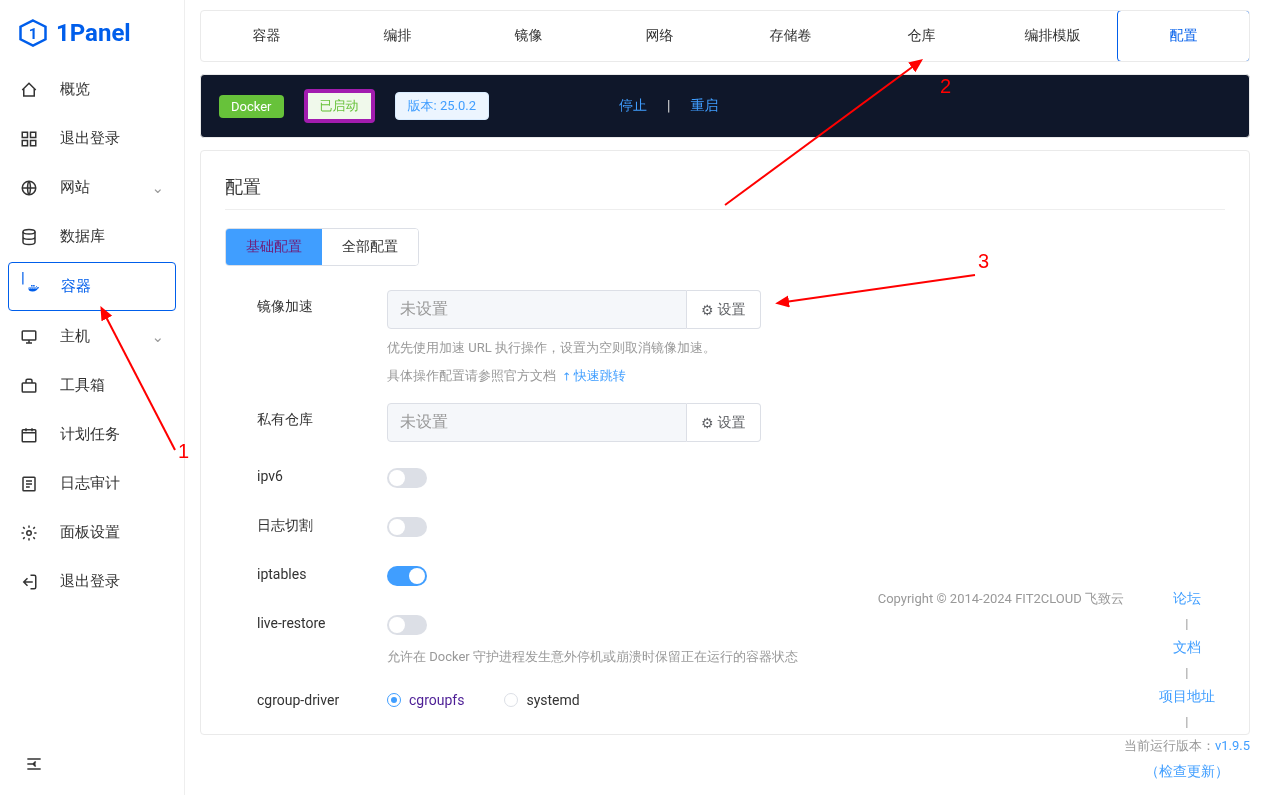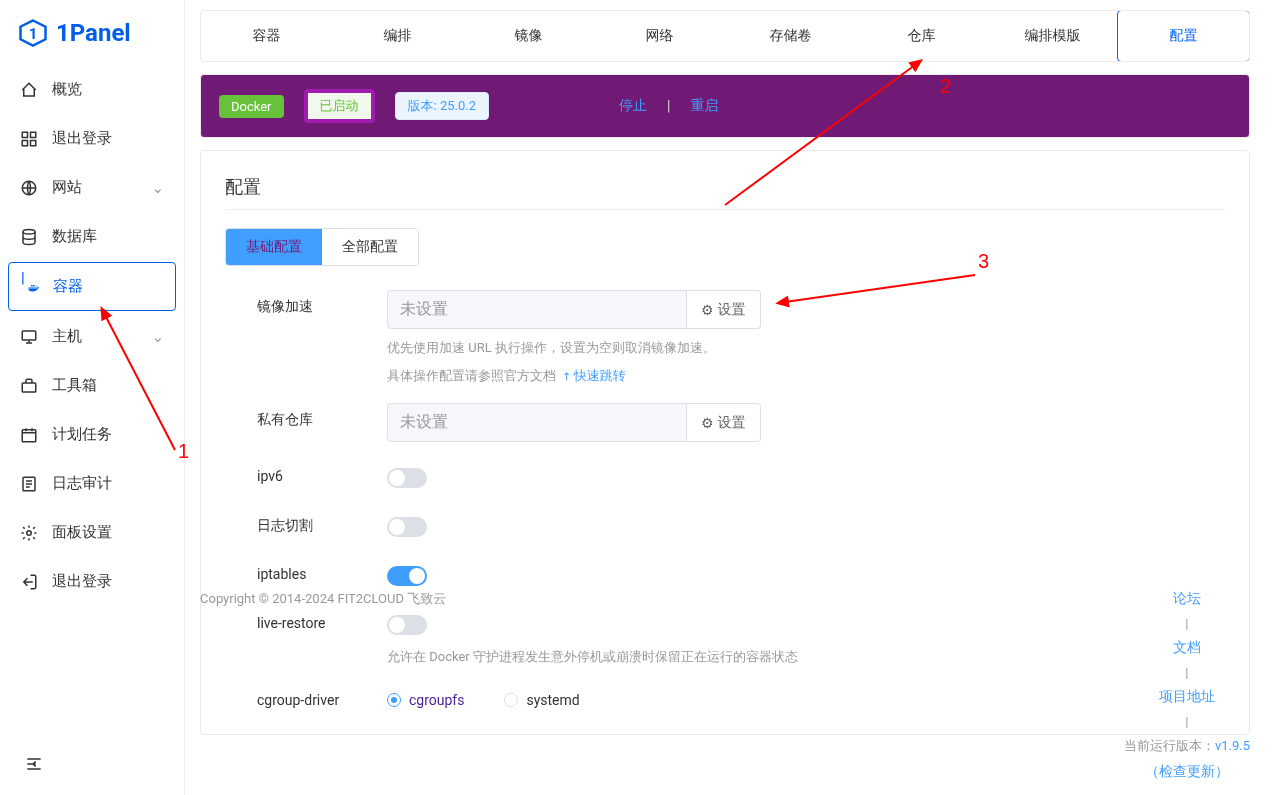--- a/index.html
+++ b/index.html
@@ -3,34 +3,34 @@
   <meta charset="utf-8">
   <style>
     * { margin: 0; padding: 0; box-sizing: border-box; }
     body { font-family: -apple-system, BlinkMacSystemFont, "Segoe UI", Roboto, "Helvetica Neue", Arial, sans-serif; font-size: 14px; color: #333; background: #fff; width: 1275px; height: 795px; position: relative; overflow: hidden; }
     
     .sidebar { position: absolute; left: 0; top: 0; width: 185px; height: 100%; background: #fff; border-right: 1px solid #eee; }
     .logo { display: flex; align-items: center; padding: 18px 18px; gap: 8px; }
     .logo-text { font-size: 24px; font-weight: bold; color: #005eeb; text-align: right; }
     
     .sidebar-menu { padding: 0 8px; }
-    .sidebar-item { display: flex; align-items: center; padding: 14px 12px; cursor: pointer; border-radius: 4px; color: #333; gap: 14px; margin-bottom: 2px; font-size: 15px; }
+    .sidebar-item { display: flex; align-items: center; padding: 14px 12px; cursor: pointer; border-radius: 4px; color: #333; gap: 22px; margin-bottom: 2px; font-size: 15px; }
     .sidebar-item.active { border: 1px solid #005eeb; color: #005eeb; font-weight: 500; }
     .sidebar-item .chevron { margin-left: auto; color: #999; }
     .sidebar-item .icon { width: 18px; height: 18px; display: flex; align-items: center; justify-content: center; }
     
     .collapse-btn { position: absolute; bottom: 18px; left: 24px; cursor: pointer; }
     
     .main { position: absolute; left: 200px; top: 10px; right: 25px; bottom: 45px; }
     
     .tabs { display: flex; background: #fff; border: 1px solid #eaeaea; border-radius: 4px; overflow: hidden; }
     .tab { flex: 1; text-align: center; padding: 16px 0; cursor: pointer; color: #333; font-size: 14px; }
     .tab.active { border: 1px solid #005eeb; color: #005eeb; border-radius: 4px; margin: -1px; }
     
-    .status-bar { display: flex; align-items: center; gap: 20px; background: #701a75; border: 1px solid #eaeaea; border-radius: 4px; padding: 14px 18px; margin-top: 12px; }
+    .status-bar { display: flex; align-items: center; gap: 20px; background: #0f172a; border: 1px solid #eaeaea; border-radius: 4px; padding: 14px 18px; margin-top: 12px; }
     .badge { padding: 4px 12px; border-radius: 4px; font-size: 13px; }
     .badge.green { background: #67c23a; color: #fff; }
     .badge.green-light { background: #f0f9eb; color: #67c23a; border: 4px solid #a21caf; }
     .badge.blue-light { background: #ecf5ff; color: #409eff; border: 1px solid #d9ecff; }
     .link { color: #409eff; cursor: pointer; font-size: 14px; }
     .divider { color: #ddd; }
     
     .config-panel { background: #fff; border: 1px solid #eaeaea; border-radius: 4px; padding: 24px 24px; margin-top: 12px; height: 585px; overflow: hidden; }
     .config-title { font-size: 18px; font-weight: 500; color: #333; margin-bottom: 10px; }
     hr { border: none; border-top: 1px solid #eee; margin-bottom: 18px; }
@@ -56,21 +56,21 @@
     .switch.off::after { left: 2px; }
     .switch.on::after { right: 2px; }
     
     .radio-group { display: flex; gap: 40px; padding-top: 8px; }
     .radio-item { display: flex; align-items: center; gap: 8px; cursor: pointer; }
     .radio-circle { width: 14px; height: 14px; border-radius: 50%; border: 1px solid #dcdfe6; display: flex; align-items: center; justify-content: center; }
     .radio-circle.checked { border-color: #409eff; }
     .radio-circle.checked::after { content: ''; width: 6px; height: 6px; border-radius: 50%; background: #409eff; }
     .radio-label.checked { color: #4c1d95; }
     
-    .footer { position: absolute; bottom: 0; left: 200px; right: 25px; padding: 14px 0; display: flex; justify-content: space-between; color: #999; font-size: 13px; }
+    .footer { position: absolute; bottom: 0; left: 200px; right: 25px; padding: 14px 0; display: flex; justify-content: flex-end; color: #999; font-size: 13px; }
     .footer-right { display: flex; gap: 8px; align-items: center; flex-direction: column; }
     .footer .link { color: #409eff; }
     .footer .gray { color: #999; }
     
     .annotation { position: absolute; color: #ff0000; font-size: 20px; font-family: Arial; pointer-events: none; z-index: 100; }
     .arrow-svg { position: absolute; z-index: 99; pointer-events: none; }
   </style>
 </head>
 <body>
 

